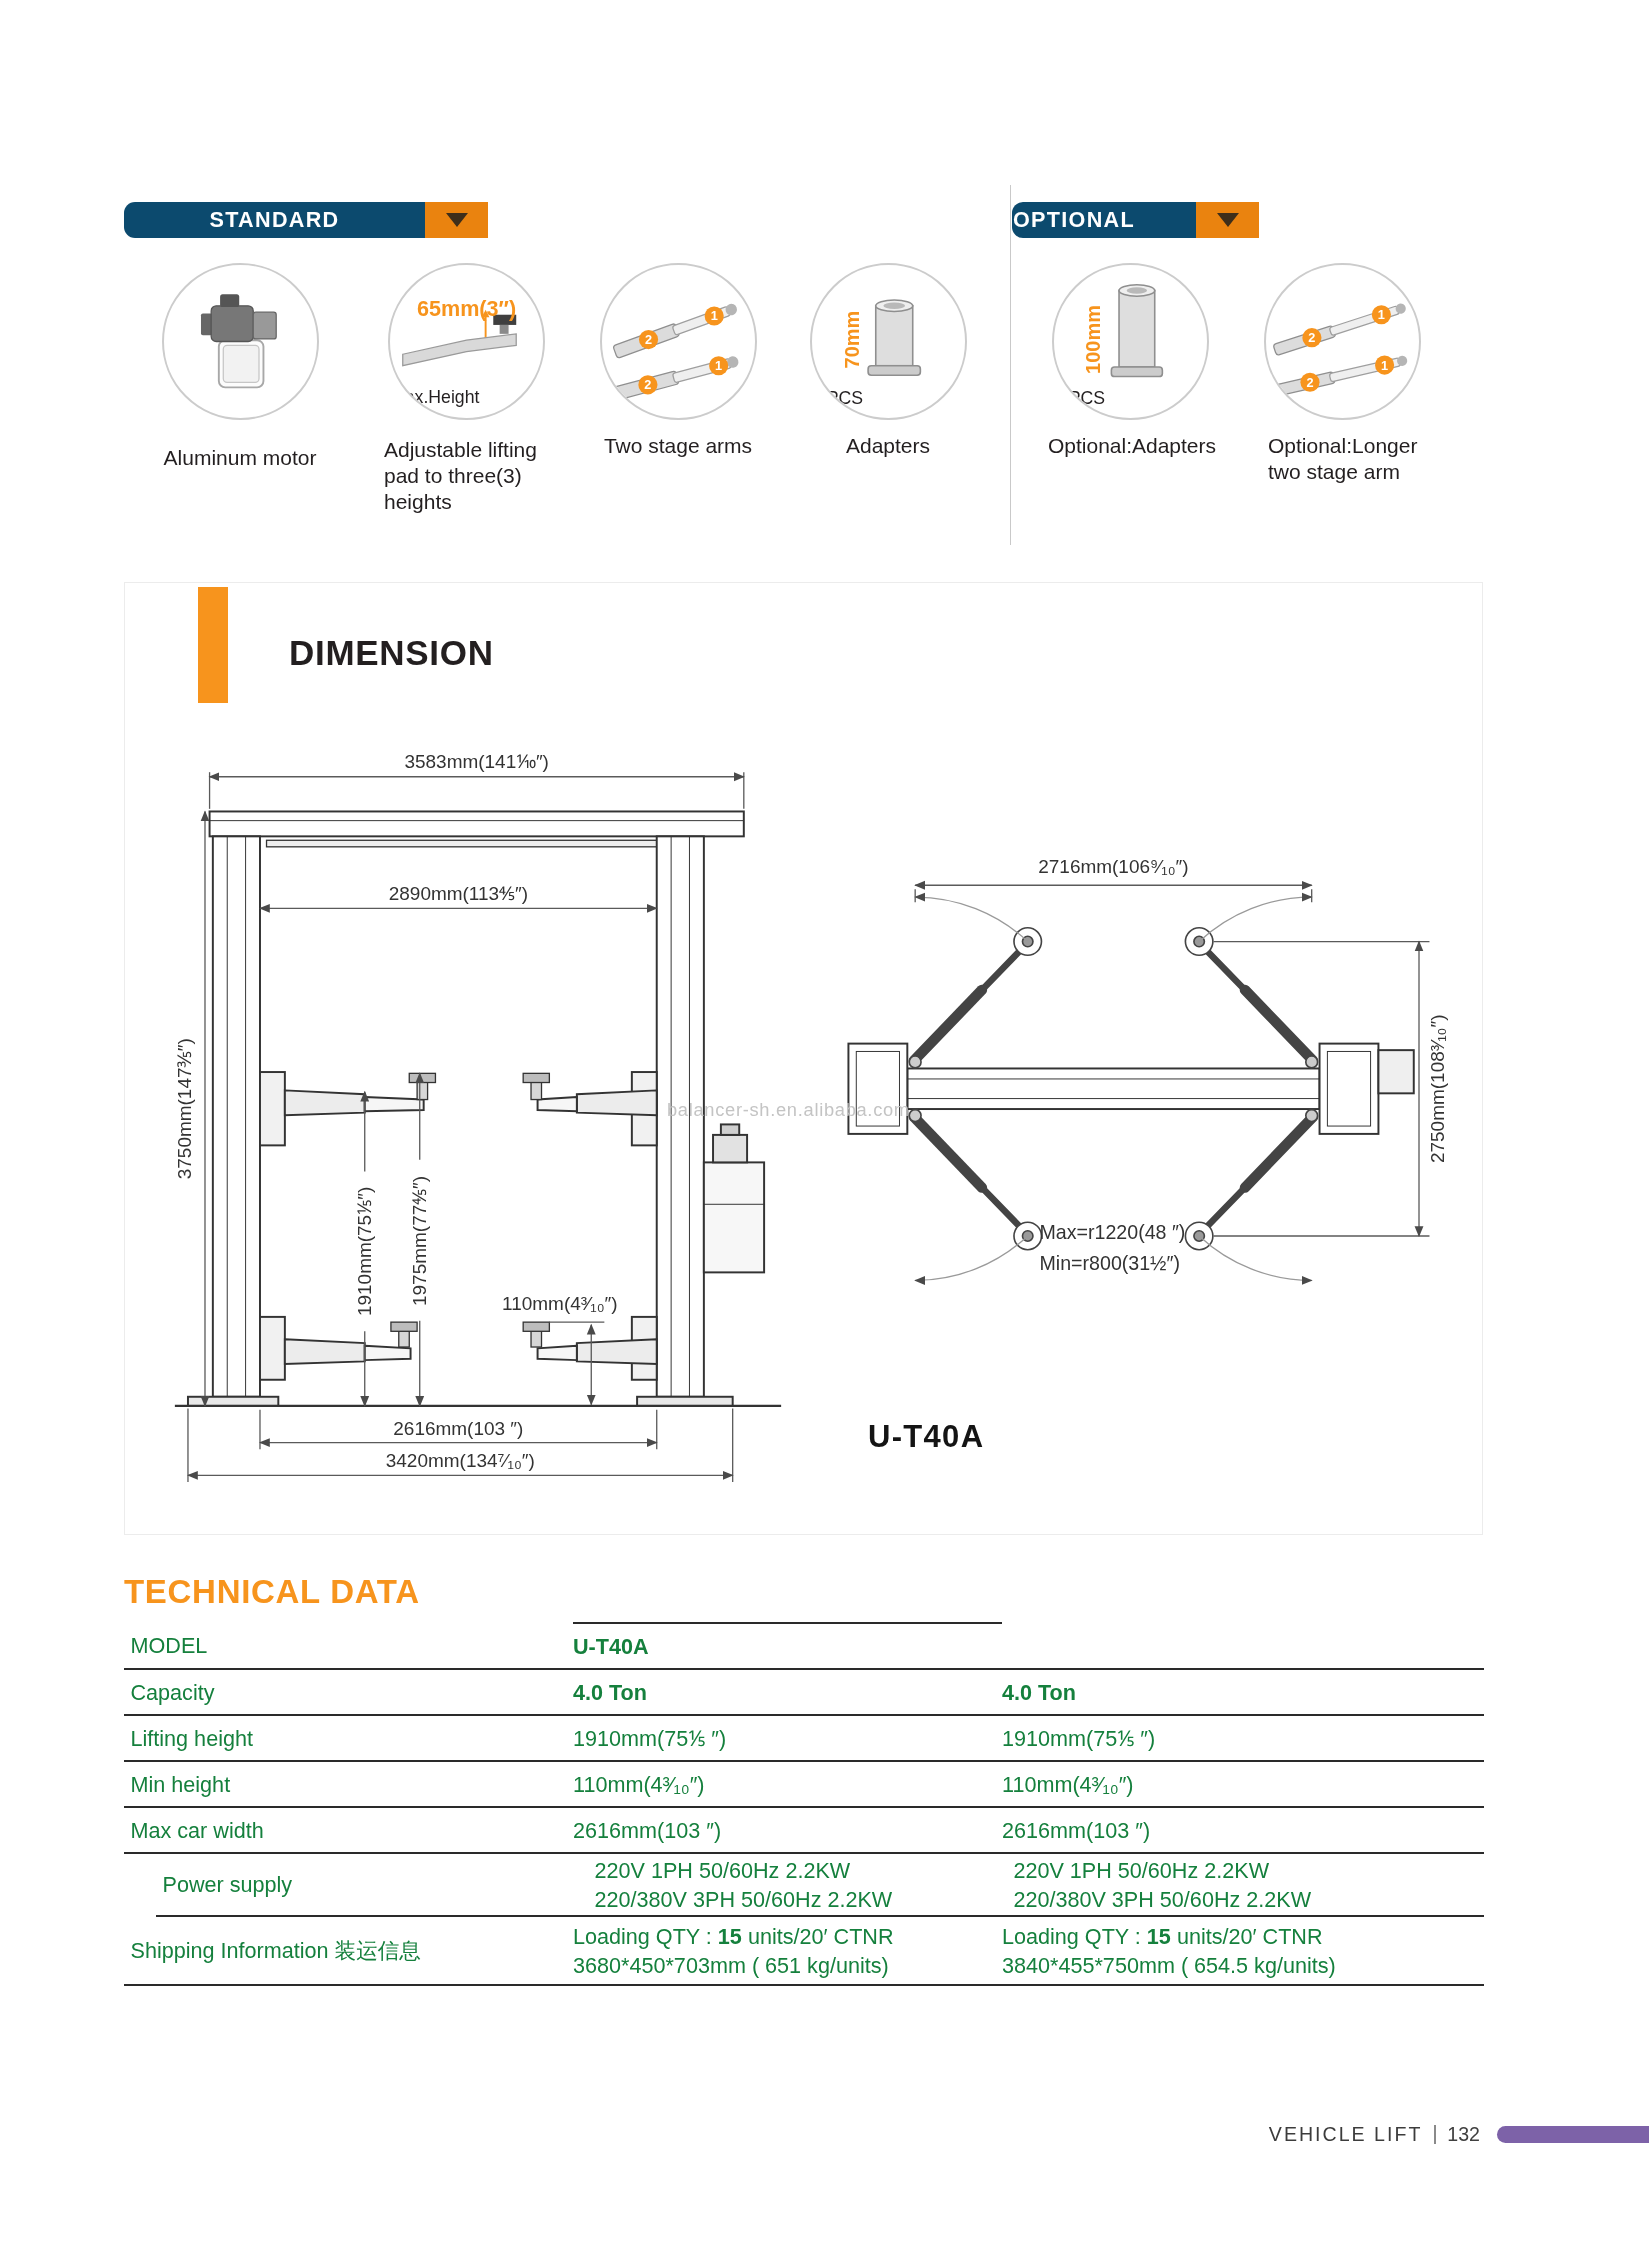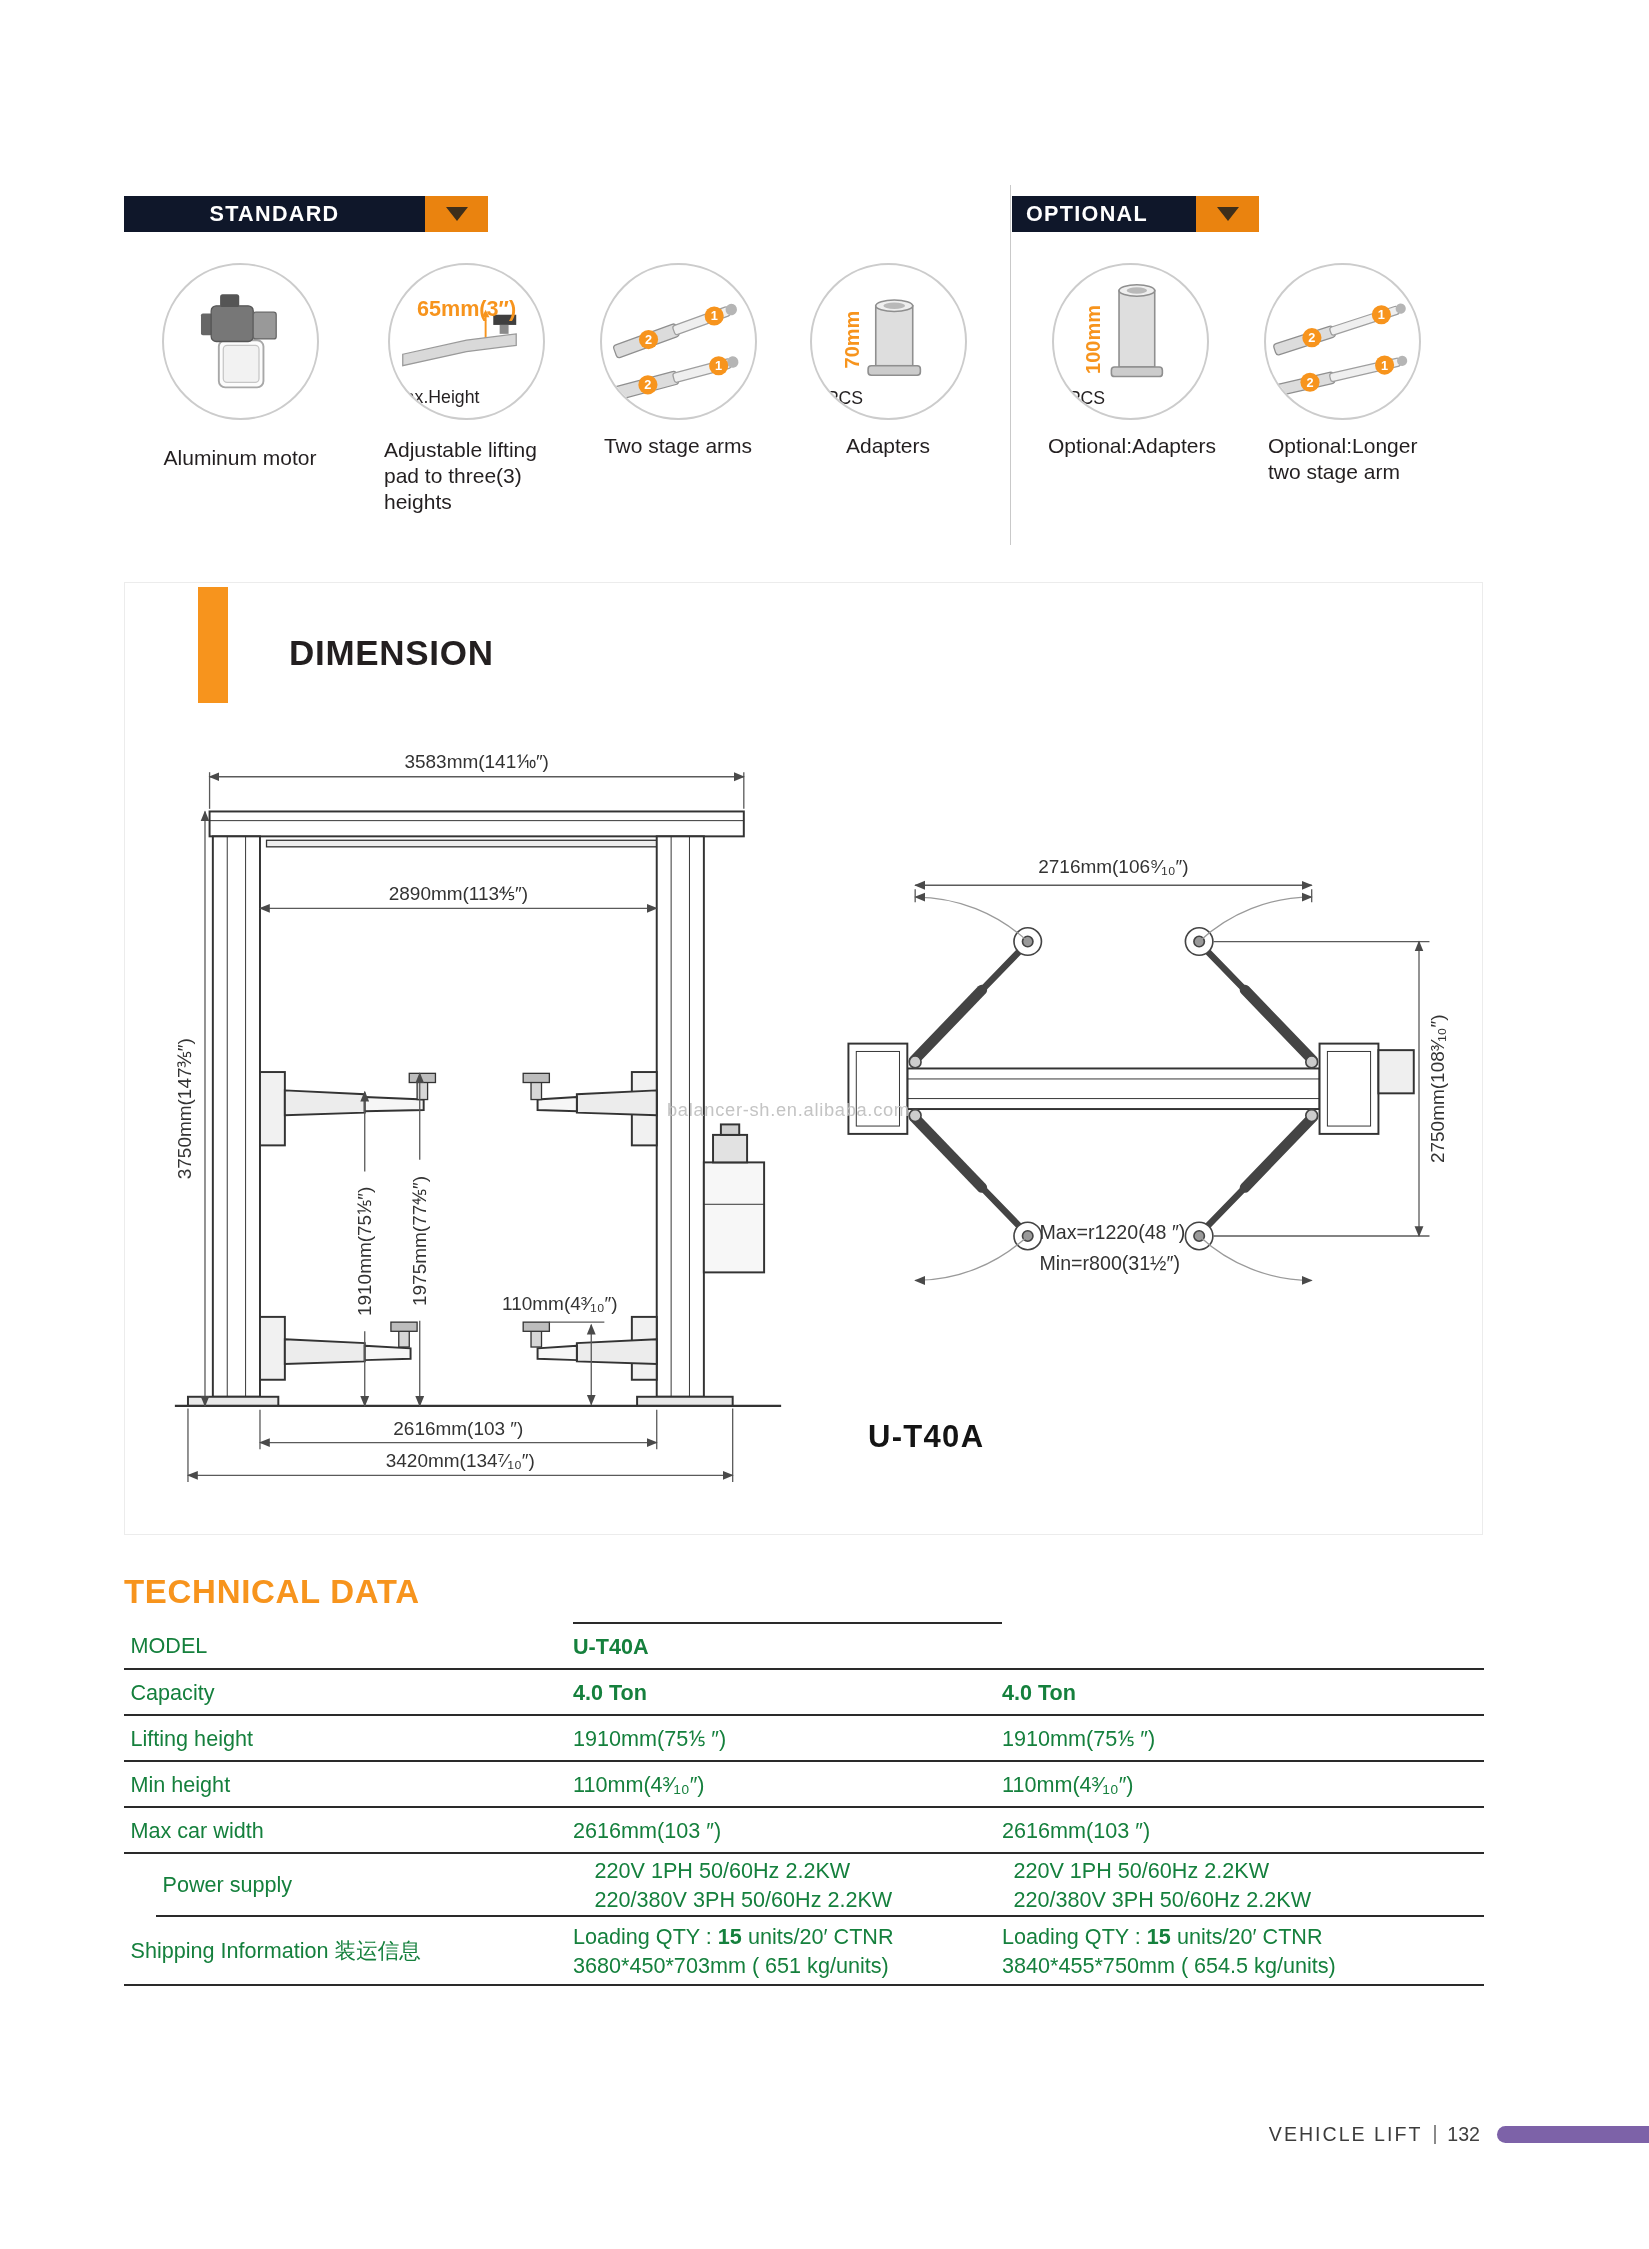--- a/index.html
+++ b/index.html
@@ -4,25 +4,25 @@
 <style>
   * { margin:0; padding:0; box-sizing:border-box; }
   html,body { background:#ffffff; }
   body {
     width:1649px; height:2250px; position:relative; overflow:hidden;
     font-family:"Liberation Sans", sans-serif; color:#231f20;
   }
   svg text { font-family:"Liberation Sans", sans-serif; }
 
   
-  .banner { position:absolute; top:196px; height:36px; background:#0f172a; display:flex; align-items:center; }
+  .banner { position:absolute; top:202px; height:36px; background:#0c4a6e; display:flex; align-items:center;border-radius:11px; }
   .banner-standard { left:124px; width:364px; }
   .banner-optional { left:1012px; width:247px; }
   .banner-label { flex:1; text-align:center; color:#ffffff; font-weight:bold; font-size:21.6px; letter-spacing:1.3px; }
-  .banner-optional .banner-label { text-align:left; padding-left:14px; }
+  .banner-optional .banner-label { text-align:left; padding-left:1px; }
   .banner-tribox { width:63px; height:100%; background:#ea830f; display:flex; align-items:center; justify-content:center; }
   .tri { width:0; height:0; border-left:11px solid transparent; border-right:11px solid transparent; border-top:14.4px solid #3e2e1a; }
   .group-divider { position:absolute; left:1010px; top:185px; width:1.3px; height:360px; background:#c9c9c9; }
 
   
   .circle { position:absolute; top:263px; width:157px; height:157px; border-radius:50%;
             border:2px solid #cccccc; background:#ffffff; overflow:hidden; }
   .circle > svg { position:absolute; left:0; top:0; width:100%; height:100%; }
   .c2-title { position:absolute; top:31px; left:0; width:100%; text-align:center; color:#F7941D; font-weight:bold; font-size:21.6px; z-index:2; }
   .c2-art   { position:absolute; top:60px; left:0; width:157px; height:65px; }

